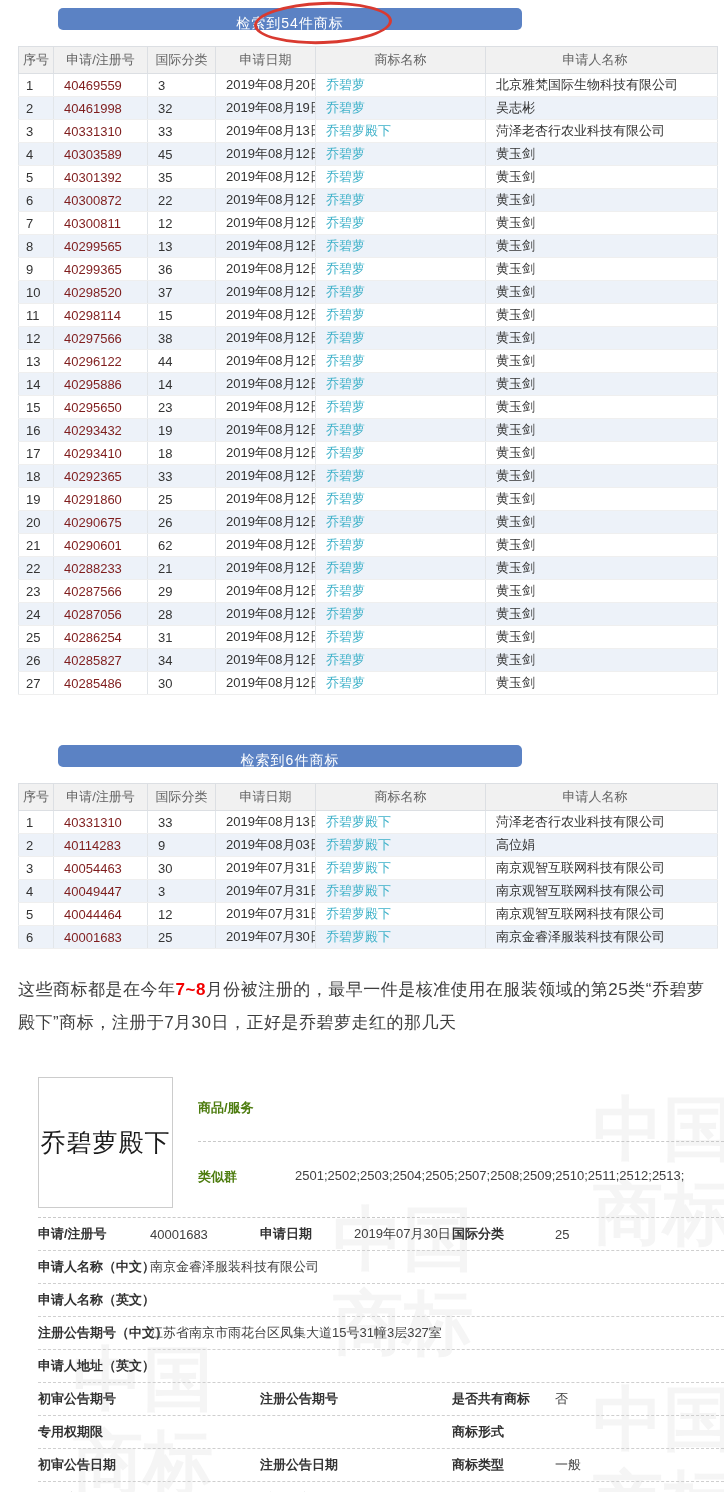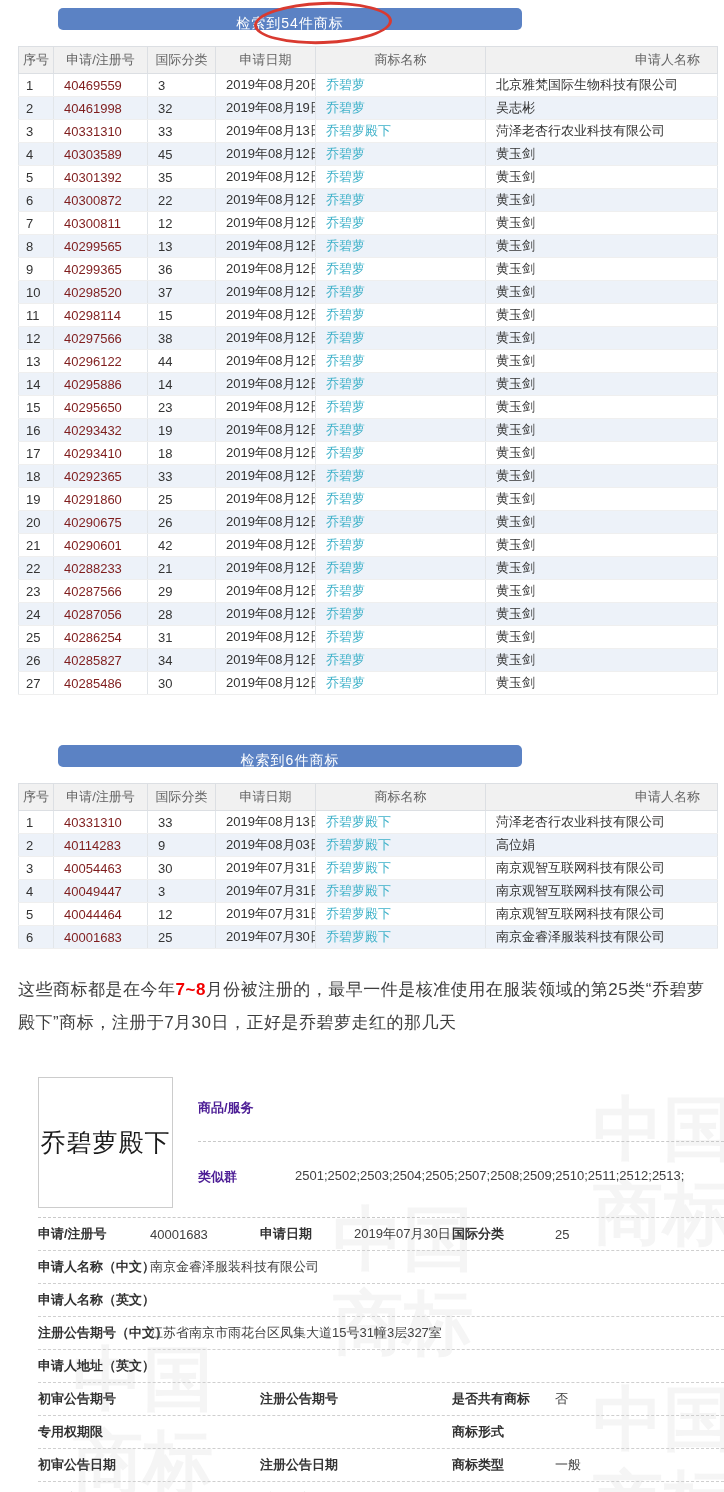--- a/index.html
+++ b/index.html
@@ -27,21 +27,21 @@
   
   .result-table {
     width:700px; border-collapse:collapse; table-layout:fixed;
     font-size:13px;
   }
   .result-table th {
     background:#f1f1f1; color:#646464; font-weight:normal;
     height:27px; 
     border:1px solid #dcdfe3; padding:0 4px;
   }
-  .result-table th.col-right { text-align:right; padding-right:17px; }
+  .result-table th.col-right { padding-right:17px; }
   .result-table td {
     height:23px; padding:2px 4px 2px 10px;
     border-left:1px solid #e2e6ea; border-right:1px solid #e2e6ea;
     border-bottom:1px solid #efefef;
     white-space:nowrap; overflow:hidden;
   }
   .result-table td.col-idx { padding-left:7px; }
   .result-table tbody tr:nth-child(even) td { background:#edf2f9; }
   .link-num { color:#7f1d1d; cursor:pointer; }
   .link-teal { color:#3eb1c9; cursor:pointer; }
@@ -64,21 +64,21 @@
   }
   .detail-inner { position:relative; z-index:1; }
   .detail-top { display:flex; }
   .mark-box {
     width:135px; height:131px; border:1px solid #ccc; background:#fff;
     display:flex; align-items:center; justify-content:center;
     font-size:25px; color:#1a1a1a; letter-spacing:1px; flex-shrink:0;
   }
   .detail-top-right { flex:1; margin-left:25px; padding-top:22px; font-size:13px; }
   .drow { display:flex; align-items:flex-start; }
-  .dlabel { width:97px; flex-shrink:0; font-weight:bold; color:#4c1d95; }
+  .dlabel { width:97px; flex-shrink:0; font-weight:bold; color:#4d7c0f; }
   .dvalue { flex:1; color:#404040; }
   .dash-mid { border-top:1px dashed #c9c9c9; margin:24px 0 26px; }
   .dash-full { border-top:1px dashed #c9c9c9; margin-top:9px; }
 
   .frow {
     display:grid;
     grid-template-columns:112px 110px 94px 98px 103px 1fr;
     align-items:center; min-height:33px;
     border-bottom:1px dashed #cfcfcf; font-size:13px;
   }
@@ -273,21 +273,21 @@
             <td class="col-idx">20</td>
             <td><span class="link-num">40290675</span></td>
             <td>26</td>
             <td>2019年08月12日</td>
             <td><span class="link-teal">乔碧萝</span></td>
             <td>黄玉剑</td>
           </tr>
           <tr>
             <td class="col-idx">21</td>
             <td><span class="link-num">40290601</span></td>
-            <td>42</td>
+            <td>62</td>
             <td>2019年08月12日</td>
             <td><span class="link-teal">乔碧萝</span></td>
             <td>黄玉剑</td>
           </tr>
           <tr>
             <td class="col-idx">22</td>
             <td><span class="link-num">40288233</span></td>
             <td>21</td>
             <td>2019年08月12日</td>
             <td><span class="link-teal">乔碧萝</span></td>

